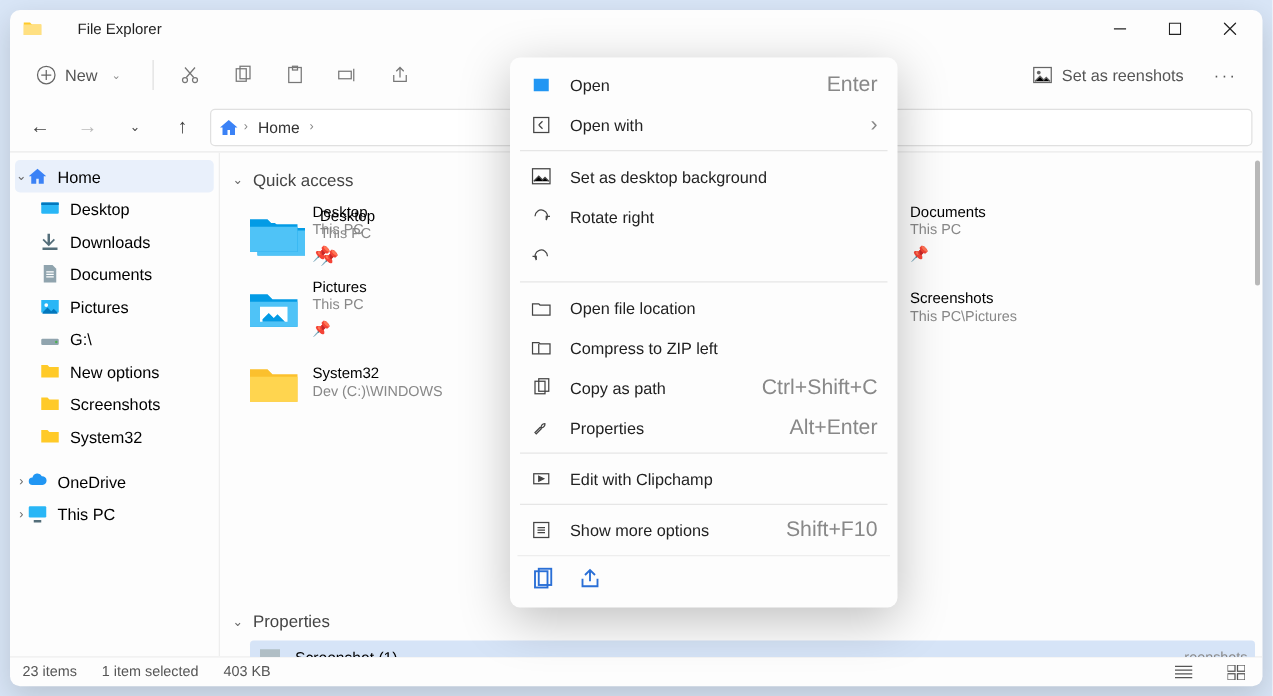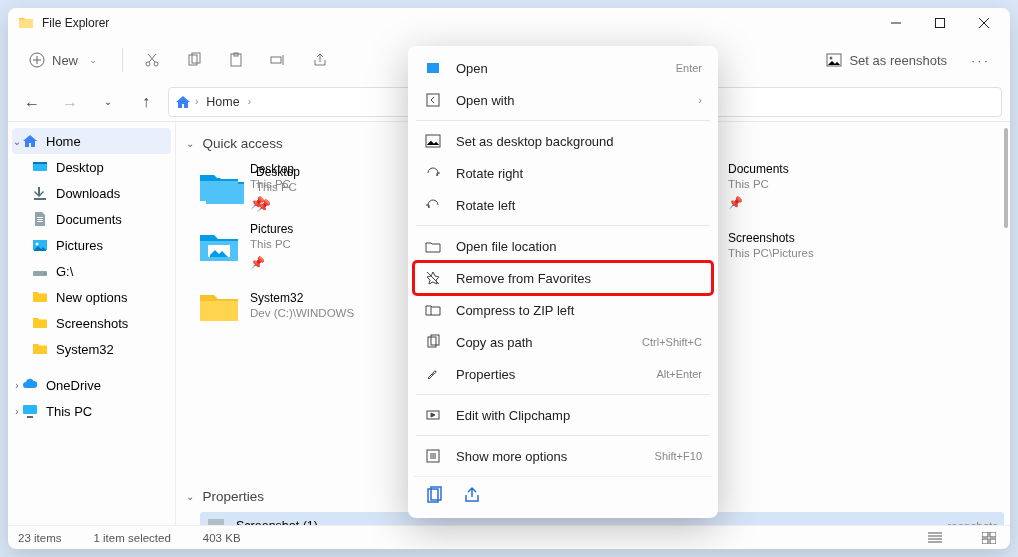--- a/index.html
+++ b/index.html
@@ -1,20 +1,20 @@
 <!DOCTYPE html>
 <html><head>
 <meta charset="utf-8">
 <style>
 * { box-sizing: border-box; margin: 0; padding: 0; font-family: "Segoe UI", sans-serif; }
 body { background: #d9e6f7; width: 1018px; height: 557px; overflow: hidden; padding: 8px; }
 .window { background: #fdfdfd; border-radius: 8px; width: 1002px; height: 541px; box-shadow: 0 8px 24px rgba(0,0,0,.15); position: relative; overflow: hidden; display: flex; flex-direction: column; }
 .titlebar { height: 30px; display: flex; align-items: center; padding: 0 4px 0 10px; }
 .titlebar .ticon { width: 16px; height: 16px; margin-right: 8px; }
-.titlebar .ttitle { font-size: 12px; color: #222; }
+.titlebar .ttitle { font-size: 12px; color: #222; margin-left: 20px; }
 .titlebar .spacer { flex: 1; }
 .wbtn { width: 44px; height: 30px; display: flex; align-items: center; justify-content: center; color: #222; }
 .toolbar { height: 44px; display: flex; align-items: center; padding: 0 12px; gap: 8px; color: #555; }
 .toolbar .tbtn { display: flex; align-items: center; gap: 6px; padding: 4px 8px; font-size: 13px; border-radius: 4px; }
 .toolbar .sep { width: 1px; height: 24px; background: #e0e0e0; margin: 0 4px; }
 .toolbar .ico { width: 18px; height: 18px; display: flex; align-items: center; justify-content: center; color: #5b5b5b; }
 .navrow { height: 40px; display: flex; align-items: center; padding: 0 8px; gap: 6px; border-bottom: 1px solid #eaeaea; }
 .navrow .navbtn { width: 32px; height: 32px; display: flex; align-items: center; justify-content: center; color: #444; }
 .navrow .navbtn.dis { color: #bbb; }
 .addr { flex: 1; height: 30px; border: 1px solid #e0e0e0; border-radius: 4px; display: flex; align-items: center; padding: 0 6px; gap: 4px; font-size: 12.5px; background: #fff; }
@@ -33,28 +33,28 @@
 .qa-grid { display: grid; grid-template-columns: 180px 180px 180px 180px; gap: 4px 6px; padding: 2px 0 10px 18px; }
 .qa-item { display: flex; align-items: center; gap: 10px; height: 60px; padding: 4px; }
 .qa-item .big { width: 42px; height: 42px; }
 .qa-item .meta { display: flex; flex-direction: column; font-size: 12px; line-height: 1.35; }
 .qa-item .meta .sub { color: #888; font-size: 11.5px; }
 .qa-item .meta .pin { color: #777; font-size: 12px; margin-top: 2px; }
 .fav-list { padding: 2px 0 10px 18px; }
 .fav-row { display: flex; align-items: center; height: 28px; gap: 10px; padding: 0 6px; font-size: 12.5px; border-radius: 3px; }
 .fav-row.selected { background: #d6e4f7; }
 .fav-row .fi { width: 20px; height: 20px; }
-.statusbar { height: 24px; display: flex; align-items: center; padding: 0 10px; font-size: 11.5px; color: #555; gap: 32px; border-top: 1px solid #eee; }
+.statusbar { height: 24px; display: flex; align-items: center; padding: 0 10px; font-size: 11.5px; color: #555; gap: 20px; border-top: 1px solid #eee; }
 .statusbar .spacer { flex: 1; }
 .viewbtn { width: 22px; height: 18px; display: flex; align-items: center; justify-content: center; color: #555; }
 .ctxmenu { position: absolute; left: 400px; top: 38px; width: 310px; background: #fdfdfd; border-radius: 8px; box-shadow: 0 10px 40px rgba(0,0,0,.25); padding: 6px; z-index: 50; }
 .ctxitem { display: flex; align-items: center; height: 32px; padding: 0 10px; gap: 14px; font-size: 13px; border-radius: 4px; }
 .ctxitem .cico { width: 18px; height: 18px; display: flex; align-items: center; justify-content: center; color: #3a3a3a; }
 .ctxitem .lbl { flex: 1; color: #222; }
-.ctxitem .hint { font-size: 11px; color: #888; }
+.ctxitem .hint { font-size: 17px; color: #888; }
 .ctxsep { height: 1px; background: #e6e6e6; margin: 4px 2px; }
 .ctxitem.highlight { outline: 3px solid #e11; outline-offset: -1px; border-radius: 3px; }
 .ctxfooter { display: flex; align-items: center; height: 36px; gap: 18px; padding: 0 10px; border-top: 1px solid #eee; margin-top: 4px; }
 .ctxfooter .fico { width: 20px; height: 20px; color: #2a6fd6; }
 .scrollbar-thumb { position: absolute; right: 2px; top: 6px; width: 4px; height: 100px; background: #b8b8b8; border-radius: 2px; }
 svg { display: block; }
 </style>
 </head>
 <body>
 
@@ -407,38 +407,29 @@
           </svg>
         </span>
         <span class="lbl">Rotate right</span>
       </div>
     <div class="ctxitem">
         <span class="cico">
           <svg width="16" height="16" viewBox="0 0 16 16">
             <path fill="none" stroke="#444" d="M13 8a5 5 0 10-9 3M4 11v-3H1"></path>
           </svg>
         </span>
-        <span class="lbl">Rotate left</span>
       </div>
     <div class="ctxsep"></div>
     <div class="ctxitem">
         <span class="cico">
           <svg width="16" height="16" viewBox="0 0 16 16">
             <path fill="none" stroke="#444" d="M1 5h5l1 1h8v8H1z"></path>
           </svg>
         </span>
         <span class="lbl">Open file location</span>
-      </div>
-    <div class="ctxitem highlight">
-        <span class="cico">
-          <svg width="16" height="16" viewBox="0 0 16 16">
-            <path fill="none" stroke="#444" d="M8 2l2 4 4 1-3 3 1 4-4-2-4 2 1-4-3-3 4-1zM2 2l12 12"></path>
-          </svg>
-        </span>
-        <span class="lbl">Remove from Favorites</span>
       </div>
     <div class="ctxitem">
         <span class="cico">
           <svg width="16" height="16" viewBox="0 0 16 16">
             <path fill="none" stroke="#444" d="M1 4h5l1 1h8v8H1z"></path>
             <path stroke="#444" d="M6 5v8"></path>
           </svg>
         </span>
         <span class="lbl">Compress to ZIP left</span>
       </div>

